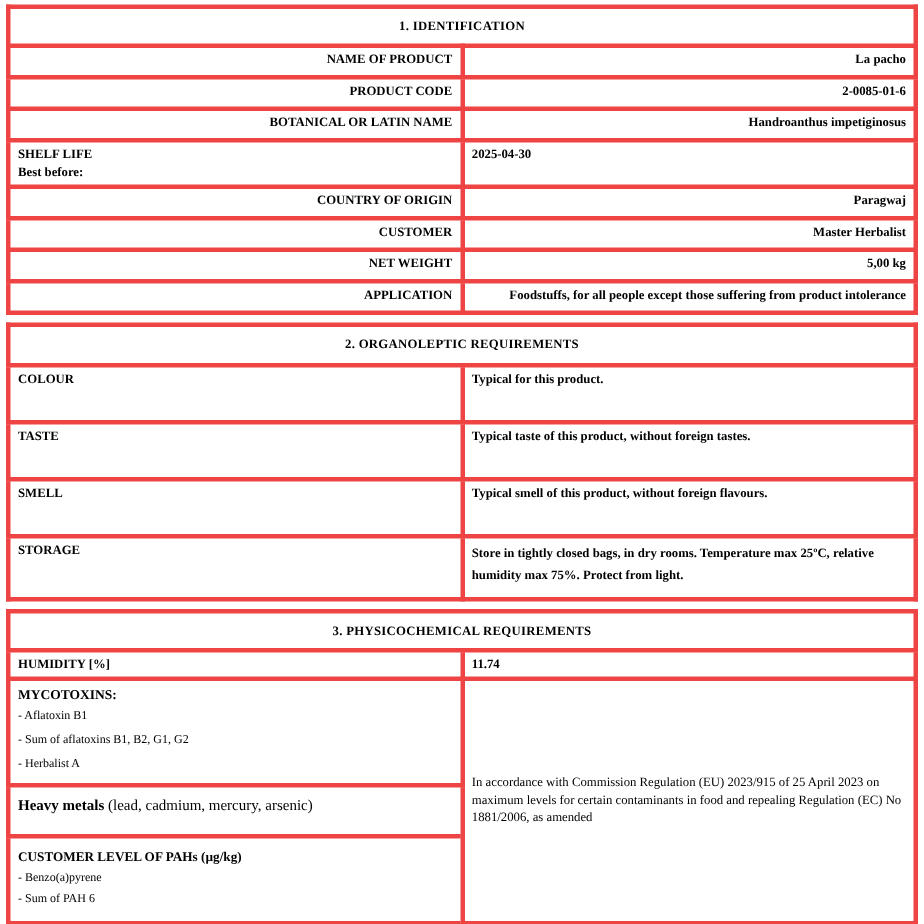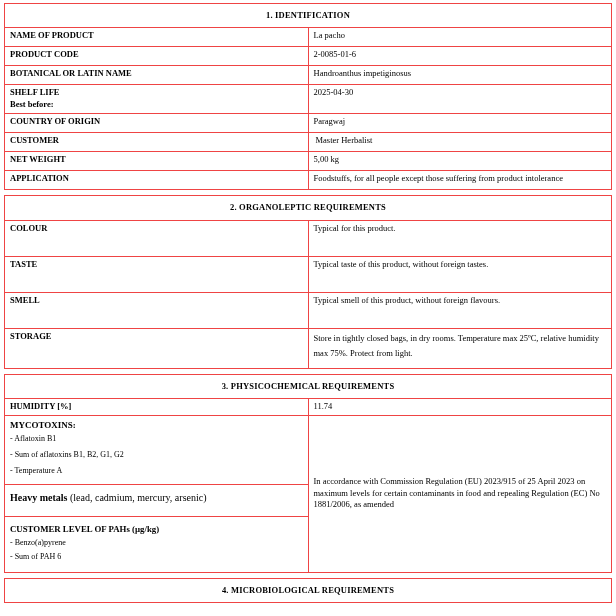--- a/index.html
+++ b/index.html
@@ -21,45 +21,45 @@
     box-sizing: border-box;
     padding: 3px 4px 0 4px;
   }
   table.sect {
     width: 608px;
     border-collapse: collapse;
     table-layout: fixed;
     margin: 0 0 5px 0;
   }
   table.sect td {
-    border: 1px solid #ef4444;
+    border: 3px solid #ef4444;
     vertical-align: top;
     padding: 2px 5px 3px 5px;
     font-size: 8.5px;
     line-height: 1.34;
   }
   .sect-title {
     text-align: center;
     font-weight: bold;
     font-size: 10px;
     letter-spacing: 0.2px;
     padding-top: 6px !important;
     padding-bottom: 6px !important;
   }
   .lbl {
     width: 231px;
     font-weight: bold;
     font-size: 8.6px;
   }
   .val {
     font-size: 8px;
-    font-weight: normal;
+    font-weight: bold;
   }
   .val-ind { padding-left: 7px !important; }
-  .row-id td { height: 13px; }
+  .row-id td { height: 13px; text-align: right; }
   .tall td { height: 30px; }
   .mylist {
     margin: 0;
     padding: 0;
   }
   .mylist .hd {
     font-weight: bold;
     font-size: 9px;
     display: block;
     margin-bottom: 3px;
@@ -172,21 +172,21 @@
       <tr>
         <td class="lbl">HUMIDITY [%]</td>
         <td class="val">11.74</td>
       </tr>
       <tr>
         <td class="lbl" style="padding-top:3px">
           <span class="mylist">
             <span class="hd">MYCOTOXINS:</span>
             <span class="it">- Aflatoxin B1</span>
             <span class="it">- Sum of aflatoxins B1, B2, G1, G2</span>
-            <span class="it">- Temperature A</span>
+            <span class="it">- Herbalist A</span>
           </span>
         </td>
         <td class="reg mid" rowspan="3">In accordance with Commission Regulation (EU) 2023/915 of 25 April 2023 on maximum levels for certain contaminants in food and repealing Regulation (EC) No 1881/2006, as amended</td>
       </tr>
       <tr>
         <td class="lbl" style="height:22px;padding-top:6px">
           <span class="hm-bold">Heavy metals</span><span class="hm-reg"> (lead, cadmium, mercury, arsenic)</span>
         </td>
       </tr>
       <tr>

